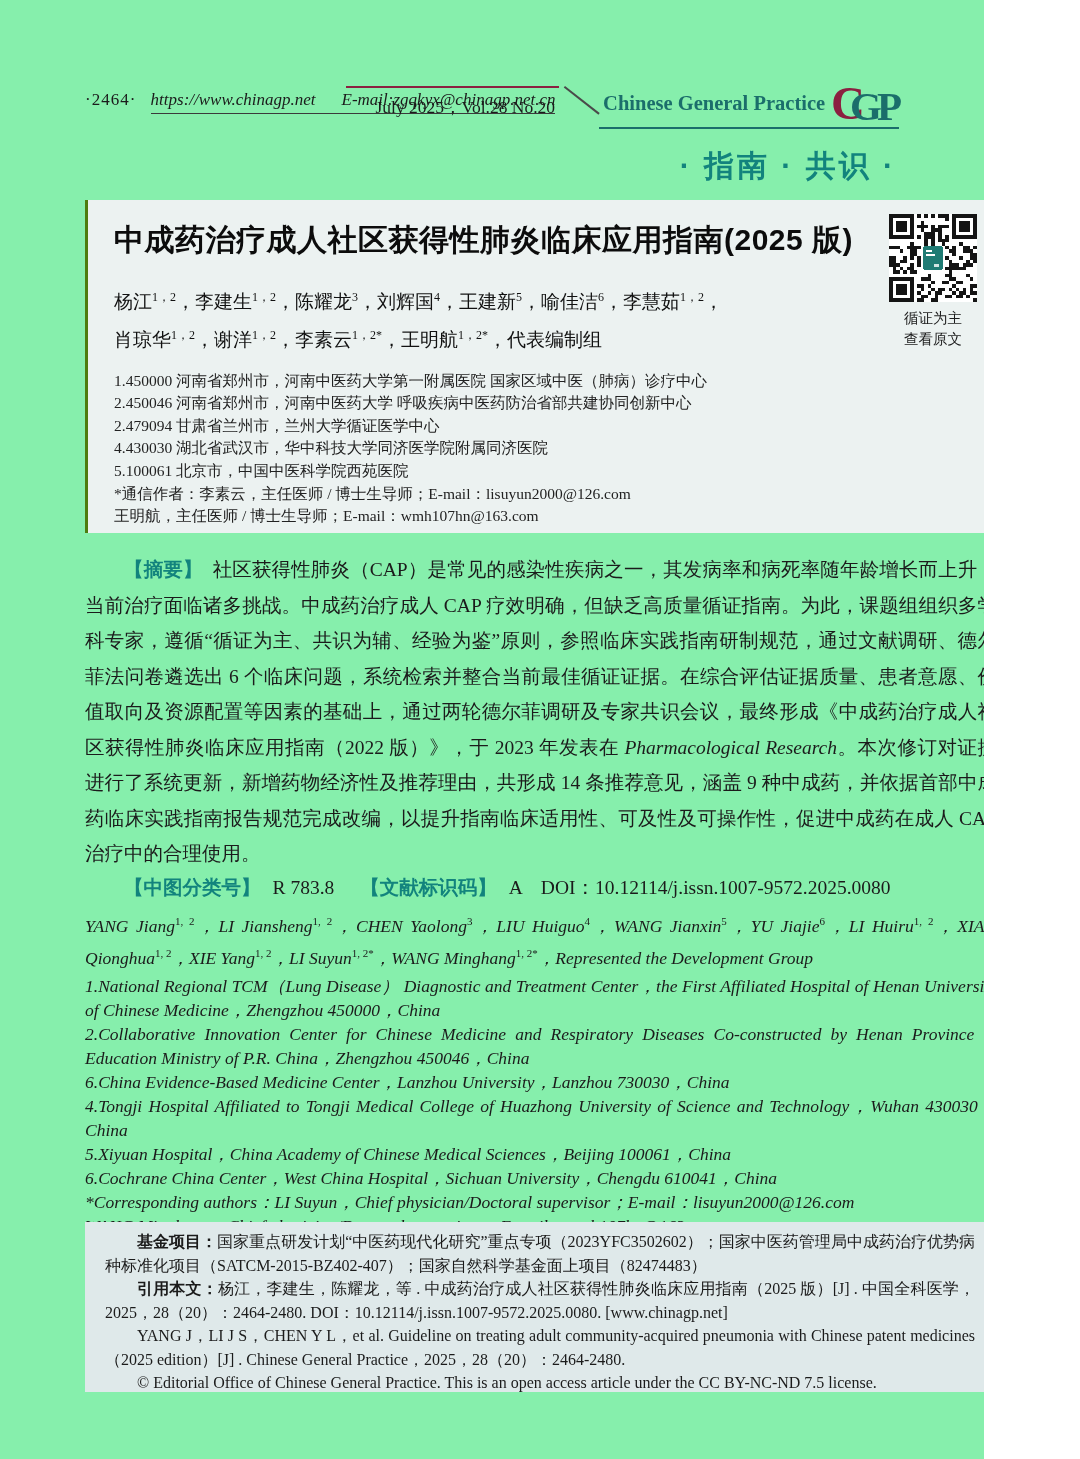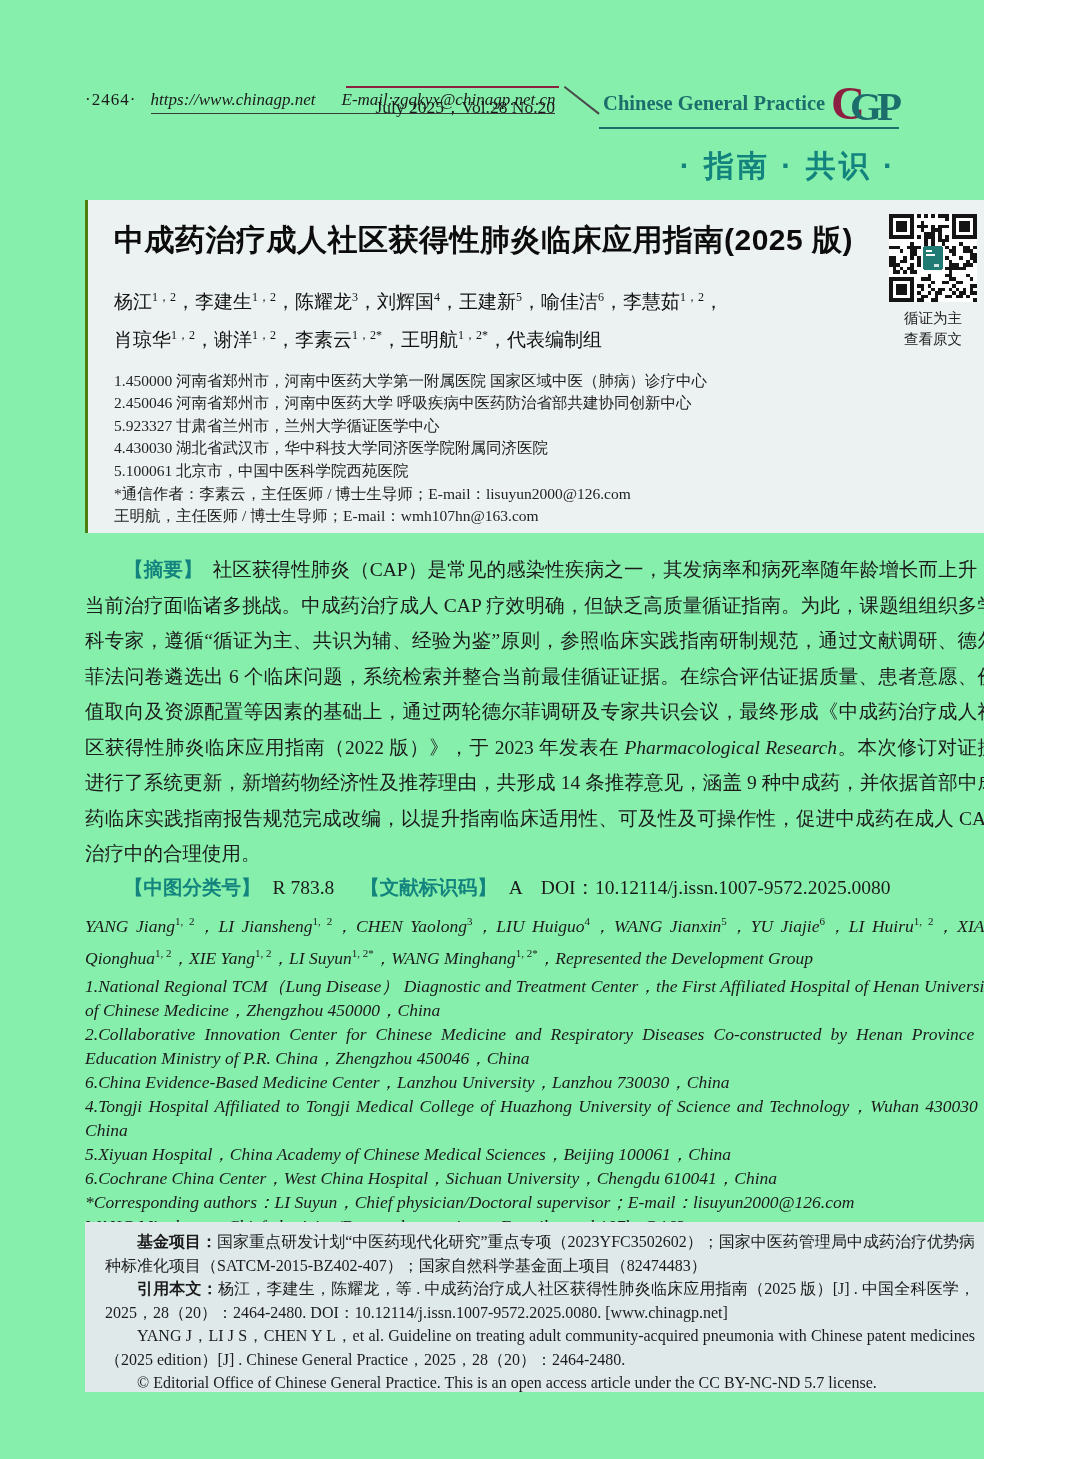--- a/index.html
+++ b/index.html
@@ -83,21 +83,21 @@
     <div class="cn-title">中成药治疗成人社区获得性肺炎临床应用指南(2025 版)</div>
     <p class="authors">
       <span><span class="au"><span>杨江</span><sup>1，2</sup><span>，</span></span><span class="au"><span>李建生</span><sup>1，2</sup><span>，</span></span><span class="au"><span>陈耀龙</span><sup>3</sup><span>，</span></span><span class="au"><span>刘辉国</span><sup>4</sup><span>，</span></span><span class="au"><span>王建新</span><sup>5</sup><span>，</span></span><span class="au"><span>喻佳洁</span><sup>6</sup><span>，</span></span><span class="au"><span>李慧茹</span><sup>1，2</sup><span>，</span></span></span>
       <br>
       <span><span class="au"><span>肖琼华</span><sup>1，2</sup><span>，</span></span><span class="au"><span>谢洋</span><sup>1，2</sup><span>，</span></span><span class="au"><span>李素云</span><sup>1，2*</sup><span>，</span></span><span class="au"><span>王明航</span><sup>1，2*</sup><span>，</span></span><span class="au"><span>代表编制组</span><sup></sup><span></span></span></span>
     </p>
     <div class="affs">
 
     <div class="aff-line">1.450000 河南省郑州市，河南中医药大学第一附属医院 国家区域中医（肺病）诊疗中心</div>
         <div class="aff-line">2.450046 河南省郑州市，河南中医药大学 呼吸疾病中医药防治省部共建协同创新中心</div>
-        <div class="aff-line">5.923327 甘肃省兰州市，兰州大学循证医学中心</div>
+        <div class="aff-line">2.479094 甘肃省兰州市，兰州大学循证医学中心</div>
         <div class="aff-line">4.430030 湖北省武汉市，华中科技大学同济医学院附属同济医院</div>
         <div class="aff-line">5.100061 北京市，中国中医科学院西苑医院</div>
         <div class="aff-line">*通信作者：李素云，主任医师 / 博士生导师；E-mail：lisuyun2000@126.com</div>
         <div class="aff-line">王明航，主任医师 / 博士生导师；E-mail：wmh107hn@163.com</div>
       </div>
     <div class="qr-box">
       <svg viewBox="0 0 25 25" shape-rendering="crispEdges">
         <rect x="0" y="0" width="25" height="25" fill="#ffffff"></rect>
         <g fill="#141414">
           <path fill-rule="evenodd" d="M0 0h7v7H0z M1 1h5v5H1z M2 2h3v3H2z"></path>
@@ -296,16 +296,16 @@
     <p>*Corresponding authors：LI Suyun，Chief physician/Doctoral supervisor；E-mail：lisuyun2000@126.com</p>
         <p>WANG Minghang，Chief physician/Doctoral supervisor；E-mail：wmh107hn@163.com</p>
       </div>
     <p class="abs-en"><span class="lab">【Abstract】</span>&nbsp;&nbsp;<span>Community-acquired pneumonia（CAP），one of the common infectious diseases，exhibits increasing</span></p>
   </div>
 
   <div class="fund-box">
     <p><b class="fb-label">基金项目：</b><span>国家重点研发计划“中医药现代化研究”重点专项（2023YFC3502602）；国家中医药管理局中成药治疗优势病种标准化项目（SATCM-2015-BZ402-407）；国家自然科学基金面上项目（82474483）</span></p>
     <p><b class="fb-label">引用本文：</b><span>杨江，李建生，陈耀龙，等 . 中成药治疗成人社区获得性肺炎临床应用指南（2025 版）[J] . 中国全科医学，2025，28（20）：2464-2480. DOI：10.12114/j.issn.1007-9572.2025.0080. [www.chinagp.net]</span></p>
     <p>YANG J，LI J S，CHEN Y L，et al. Guideline on treating adult community-acquired pneumonia with Chinese patent medicines（2025 edition）[J] . Chinese General Practice，2025，28（20）：2464-2480.</p>
-    <p>©  Editorial Office of Chinese General Practice. This is an open access article under the CC BY-NC-ND 5.7 license.</p>
+    <p>©  Editorial Office of Chinese General Practice. This is an open access article under the CC BY-NC-ND 7.5 license.</p>
   </div>
 
 </div>
 
 </body></html>

